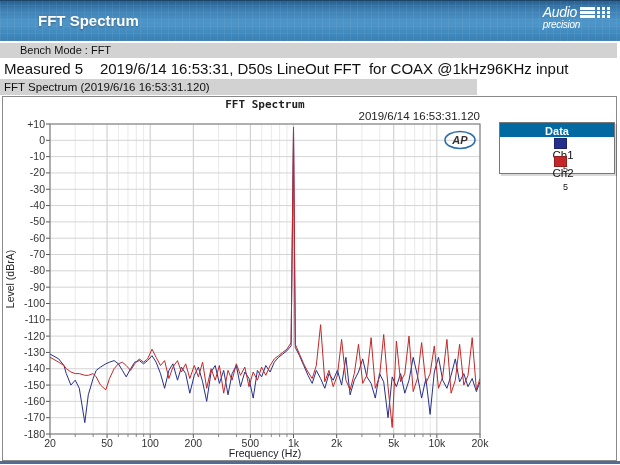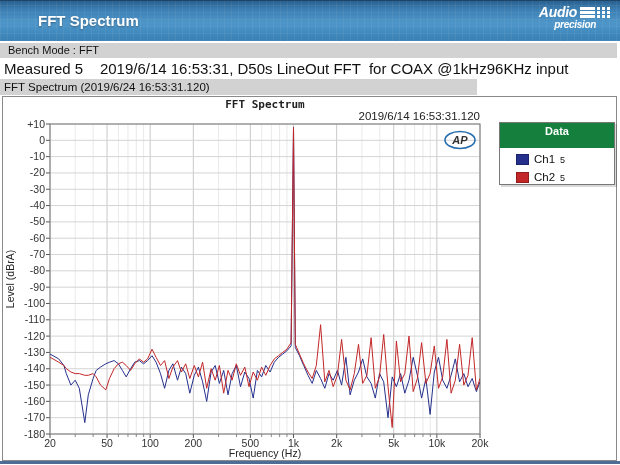--- a/index.html
+++ b/index.html
@@ -8,51 +8,51 @@
 
   
   .titlebar{position:absolute;left:0;top:0;width:620px;height:40px;
     background-image:
       repeating-linear-gradient(90deg, rgba(255,255,255,.05) 0 1px, rgba(0,0,0,0) 1px 7px),
       repeating-linear-gradient(0deg, rgba(255,255,255,.05) 0 1px, rgba(0,0,0,0) 1px 7px),
       linear-gradient(180deg,#29608f 0%,#3d7fb3 22%,#4e96c9 55%,#4089bd 82%,#3a7fb2 100%);
     border-top:1px solid #1d4568;}
   .titlebar-title{position:absolute;left:38px;top:11px;color:#fff;font-size:15px;font-weight:bold;
     text-shadow:0 1px 2px rgba(0,0,0,.35);}
-  .ap-wordmark{position:absolute;right:10px;top:5px;color:#fff;text-align:right;line-height:13px;
-    font-style:italic;font-weight:bold;letter-spacing:-0.3px;}
+  .ap-wordmark{position:absolute;right:10px;top:5px;color:#fff;text-align:left;line-height:13px;
+    font-style:italic;font-weight:normal;letter-spacing:-0.3px;}
   .ap-wordmark .row1{display:flex;align-items:center;justify-content:flex-end;}
   .ap-wordmark .l1{font-size:14px;}
   .ap-wordmark .l2{font-size:10px;display:block;margin-top:-1px;padding-right:14px;}
   .bars-icon{margin-left:3px;}
 
   
   .bench-bar{position:absolute;left:0;top:43px;width:617px;height:15px;background:#d2d2d2;
-    font-size:11px;line-height:15px;padding-left:8px;box-sizing:border-box;}
+    font-size:11px;line-height:15px;padding-left:20px;box-sizing:border-box;}
   .measured-row{position:absolute;left:0;top:60px;width:617px;height:17px;
     font-size:15px;line-height:17px;padding-left:4px;box-sizing:border-box;white-space:pre;}
   .section-bar{position:absolute;left:0;top:79px;width:477px;height:16px;background:#d2d2d2;
     font-size:11.5px;line-height:16px;padding-left:4px;box-sizing:border-box;}
 
   
   .chart-container{position:absolute;left:2px;top:96px;width:613px;height:363px;
     border:1px solid #8a8a8a;background:#fff;}
   #plot-svg{position:absolute;left:0;top:0;}
   #plot-svg text{font-family:"Liberation Sans",sans-serif;fill:#333;}
   #plot-svg .chart-title-text{font-family:"DejaVu Sans Mono",monospace;font-weight:bold;font-size:11px;fill:#222;}
   #plot-svg .timestamp-text{font-size:11.5px;fill:#222;}
   #plot-svg .tick-label{font-size:10.5px;}
   #plot-svg .axis-title{font-size:10.5px;fill:#222;}
 
   
   .legend{position:absolute;left:496px;top:25px;width:114px;background:#fff;
     border:1px solid #777;box-shadow:2px 2px 0 rgba(0,0,0,.15);}
-  .legend-header{height:25px;background:#15803d;color:#fff;font-weight:bold;font-size:11px;
+  .legend-header{height:14px;background:#0369a1;color:#fff;font-weight:bold;font-size:11px;
     text-align:center;line-height:17px;}
-  .legend-row{display:flex;align-items:flex-end;height:16px;padding:1px 4px 1px 16px;font-size:11.5px;cursor:default;}
+  .legend-row{display:flex;align-items:center;height:16px;padding:1px 4px 1px 16px;font-size:11.5px;cursor:default;flex-direction:column;}
   .swatch{width:13px;height:11px;margin-right:5px;flex:0 0 auto;border:1px solid rgba(0,0,0,.25);box-sizing:border-box;}
   .legend-tag{font-size:9px;margin-left:5px;margin-top:3px;}
 
   .footer-line{position:absolute;left:0;top:461px;width:620px;height:3px;background:#4f6d94;}
 </style>
 </head>
 <body>
 
 <div id="page">
 
@@ -77,21 +77,21 @@
               <rect x="27" y="9" width="3" height="3"></rect>
           </g>
         </svg>
       </span>
       <span class="l2">precision</span>
     </div>
   </div>
 
   <div class="bench-bar">Bench Mode : FFT</div>
   <div class="measured-row">Measured 5    2019/6/14 16:53:31, D50s LineOut FFT  for COAX @1kHz96KHz input</div>
-  <div class="section-bar">FFT Spectrum (2019/6/24 16:53:31.120)</div>
+  <div class="section-bar">FFT Spectrum (2019/6/16 16:53:31.120)</div>
 
   <div class="chart-container">
     <svg id="plot-svg" width="613" height="363" viewBox="0 0 613 363">
       <text class="chart-title-text" x="262" y="11" text-anchor="middle">FFT Spectrum</text>
       <text class="timestamp-text" x="477" y="23" text-anchor="end">2019/6/14 16:53:31.120</text>
       <text class="axis-title" transform="translate(11,182) rotate(-90)" text-anchor="middle">Level (dBrA)</text>
       <g id="plot-generated">
           <g>
             <line x1="72.23974713131432" y1="27" x2="72.23974713131432" y2="337" stroke="#e9e9e9" stroke-width="1"></line>
             <line x1="90.1476327118373" y1="27" x2="90.1476327118373" y2="337" stroke="#e9e9e9" stroke-width="1"></line>

